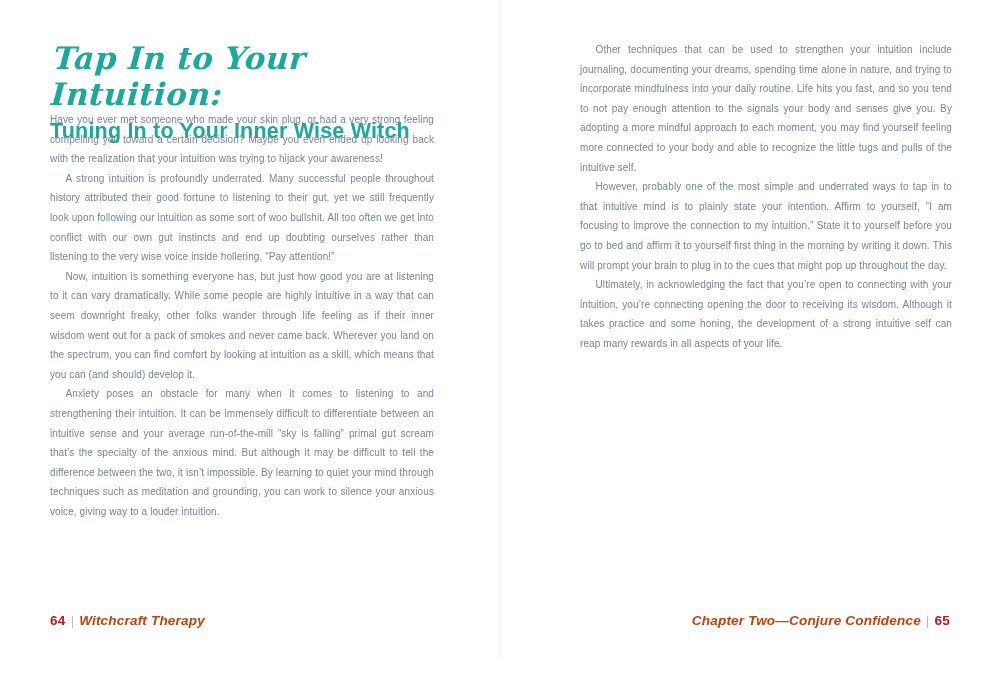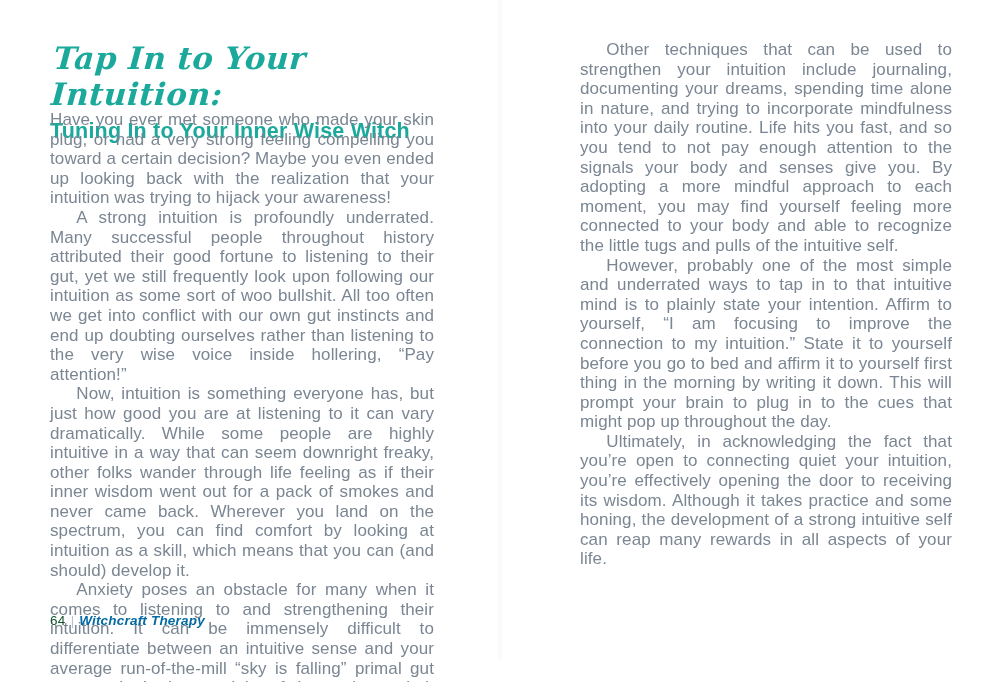--- a/index.html
+++ b/index.html
@@ -43,51 +43,51 @@
     font-weight: 700;
     font-size: 21.5px;
     line-height: 26px;
     color: #1ba99c;
     letter-spacing: 0.2px;
   }
 
   .body-text {
     position: absolute;
     color: #7b8693;
-    font-size: 17px;
+    font-size: 10px;
     line-height: 19.6px;
     text-align: justify;
     letter-spacing: 0.1px;
   }
   .body-left  { left: 50px;  top: 110px; width: 384px; }
   .body-right { left: 80px;  top: 40px;  width: 372px; }
   .body-text p { text-indent: 1.55em; }
   .body-text p.no-indent { text-indent: 0; }
 
   .footer {
     position: absolute;
     top: 612px;
     font-size: 13.5px;
     line-height: 18px;
     color: #3f4b59;
     white-space: nowrap;
   }
   .footer-left  { left: 50px; }
   .footer-right { right: 50px; text-align: right; }
   .footer .page-num {
-    color: #14532d;
-    font-weight: 400;
+    color: #b91c1c;
+    font-weight: 700;
     font-style: normal;
     letter-spacing: 0.3px;
   }
   .footer .divider { color: #b8c1c9; font-weight: 400; padding: 0 5px; font-style: normal; }
   .footer .book-label {
     font-style: italic;
     font-weight: 700;
-    color: #0369a1;
+    color: #c2410c;
     letter-spacing: 0.2px;
   }
 </style>
 </head>
 <body>
 
 <div class="spread">
   <div class="gutter"></div>
 
   <div class="page page-left">
@@ -105,17 +105,20 @@
 
     <div class="footer footer-left">
       <span class="page-num">64</span><span class="divider">|</span><span class="book-label">Witchcraft Therapy</span>
     </div>
   </div>
 
   <div class="page page-right">
     <div class="body-text body-right">
       <p>Other techniques that can be used to strengthen your intuition include journaling, documenting your dreams, spending time alone in nature, and trying to incorporate mindfulness into your daily routine. Life hits you fast, and so you tend to not pay enough attention to the signals your body and senses give you. By adopting a more mindful approach to each moment, you may find yourself feeling more connected to your body and able to recognize the little tugs and pulls of the intuitive self.</p>
       <p>However, probably one of the most simple and underrated ways to tap in to that intuitive mind is to plainly state your intention. Affirm to yourself, “I am focusing to improve the connection to my intuition.” State it to yourself before you go to bed and affirm it to yourself first thing in the morning by writing it down. This will prompt your brain to plug in to the cues that might pop up throughout the day.</p>
-      <p>Ultimately, in acknowledging the fact that you’re open to connecting quiet your intuition, you’re effectively opening the door to receiving its wisdom. Although it takes practice and some honing, the development of a strong intuitive self can reap many rewards in all aspects of your life.</p>
+      <p>Ultimately, in acknowledging the fact that you’re open to connecting with your intuition, you’re connecting opening the door to receiving its wisdom. Although it takes practice and some honing, the development of a strong intuitive self can reap many rewards in all aspects of your life.</p>
     </div>
 
+    <div class="footer footer-right">
+      <span class="book-label">Chapter Two—Conjure Confidence</span><span class="divider">|</span><span class="page-num">65</span>
+    </div>
   </div>
 </div>
 
 </body></html>

